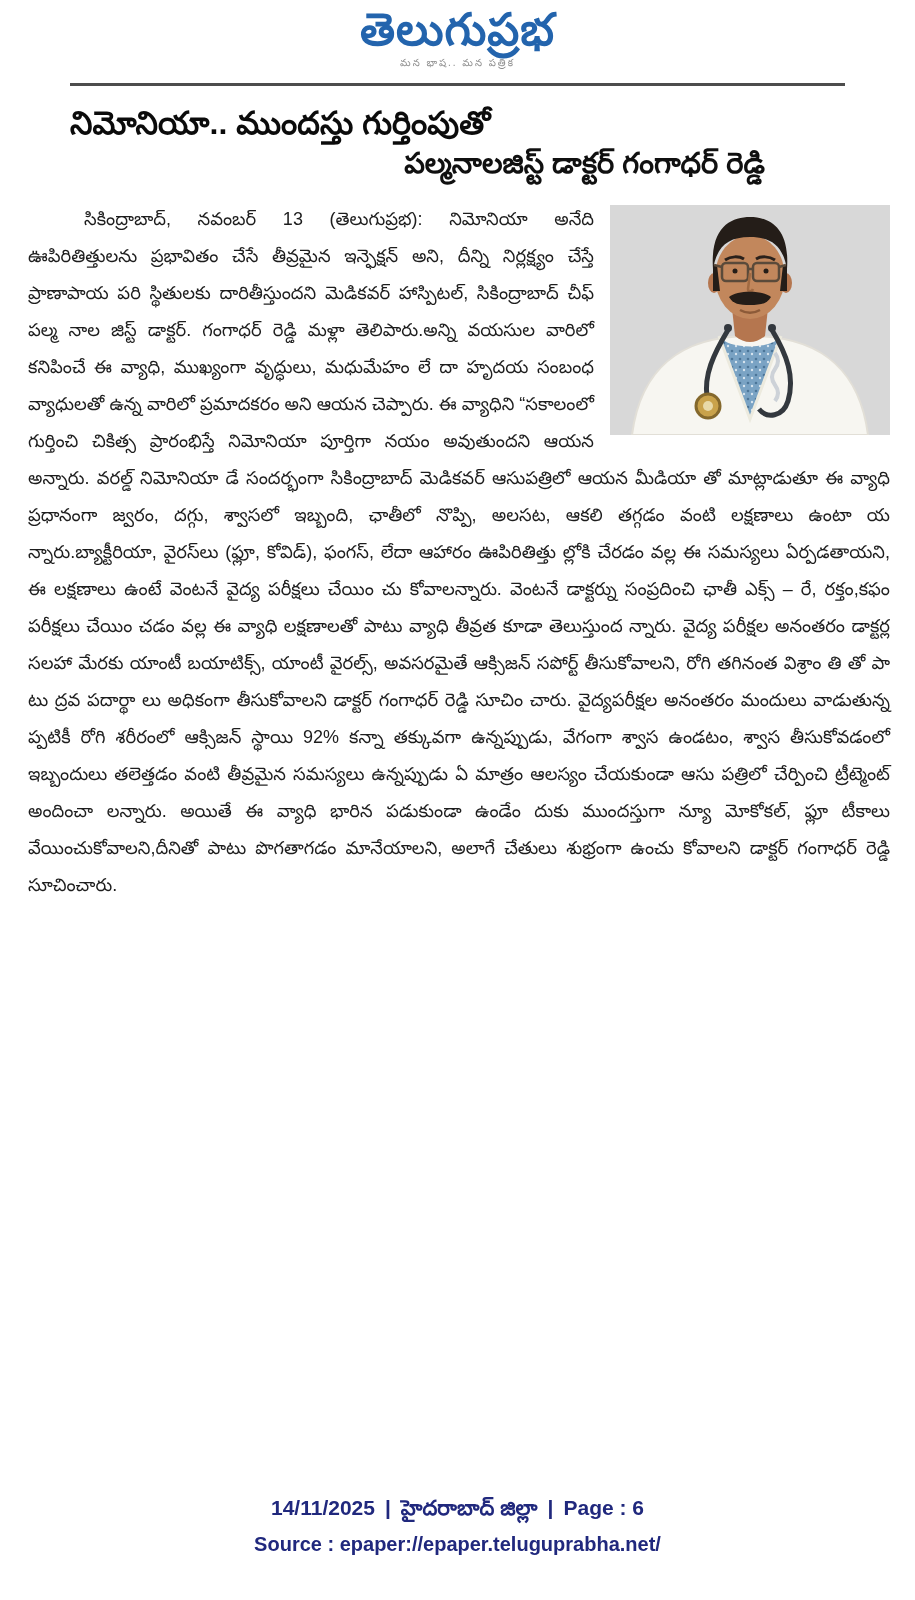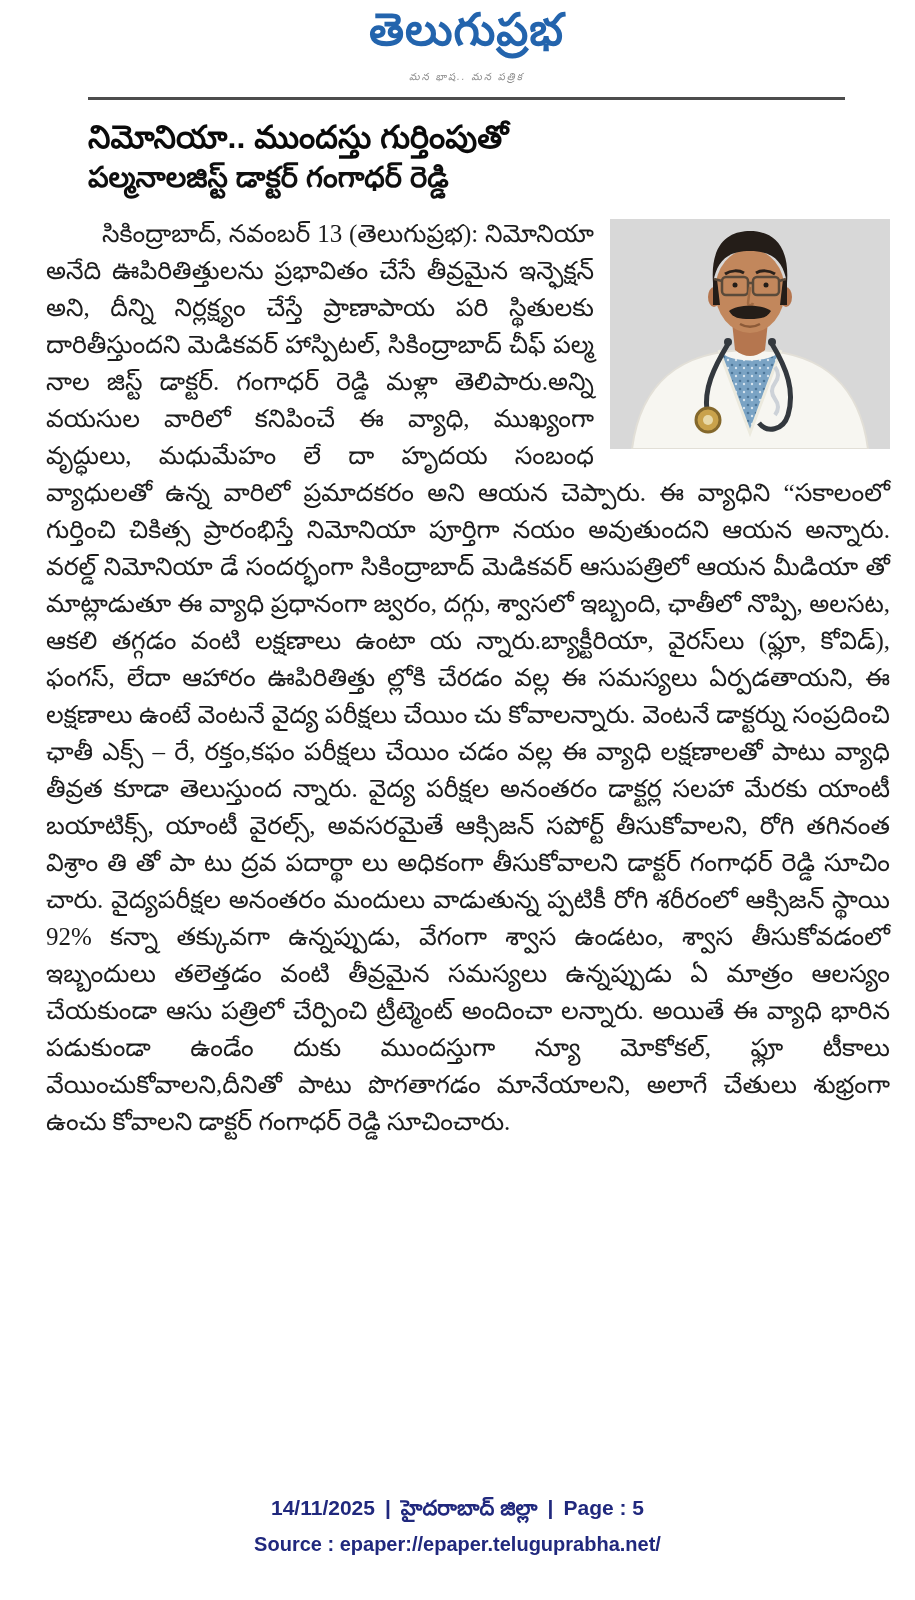--- a/index.html
+++ b/index.html
@@ -5,36 +5,34 @@
   * { box-sizing: border-box; margin: 0; padding: 0; }
   html, body { background: #ffffff; }
   .page {
     position: relative;
     width: 915px;
     height: 1600px;
     margin: 0 auto;
     background: #ffffff;
     font-family: "Liberation Sans", sans-serif;
     overflow: hidden;
-    padding-left: 18px;
   }
   .masthead { text-align: center; padding-top: 4px; }
   .masthead-title {
     color: #2364ad;
     font-size: 45px;
     font-weight: bold;
     line-height: 1.15;
     letter-spacing: 1px;
   }
   .masthead-tagline {
     color: #8d8d8d;
     font-size: 10px;
-    margin-top: 15px;
+    margin-top: 1px;
     letter-spacing: 2px;
-    font-style: italic;
   }
   .header-divider {
     border: none;
     border-top: 3px solid #4d4d4d;
     margin: 12px 70px 0 70px;
   }
   .headline-block { padding: 16px 40px 0 70px; color: #0b0b0b; }
   .headline-1 {
     font-size: 32px;
     font-weight: 800;
@@ -43,33 +41,32 @@
   }
   .headline-2 {
     font-size: 66px;
     font-weight: 800;
     line-height: 1.45;
     white-space: nowrap;
   }
   .subheadline {
     font-size: 29px;
     font-weight: 700;
-    text-align: left;
+    text-align: right;
     margin-top: 2px;
     padding-right: 110px;
     color: #101010;
   }
   .article-body {
     padding: 14px 25px 0 28px;
-    font-size: 25px;
+    font-size: 18px;
     line-height: 37px;
     text-align: justify;
     text-indent: 56px;
     color: #1d1d1d;
-    font-family: Liberation Serif, serif;
   }
   .doctor-photo {
     float: right;
     width: 280px;
     height: 230px;
     margin: 4px 0 8px 16px;
     background: #d8d8d8;
   }
   .doctor-photo svg { display: block; }
   .page-footer {
@@ -154,18 +151,18 @@
         <circle cx="118" cy="123" r="4" fill="#33383e"></circle>
         <circle cx="162" cy="123" r="4" fill="#33383e"></circle>
         <circle cx="98" cy="201" r="12" fill="#c9a24b" stroke="#84682c" stroke-width="3"></circle>
         <circle cx="98" cy="201" r="5" fill="#e8d9a8"></circle>
       </svg>
     </div><span>సికింద్రాబాద్, నవంబర్ 13 (తెలుగుప్రభ): నిమోనియా అనేది ఊపిరితిత్తులను ప్రభావితం చేసే తీవ్రమైన ఇన్ఫెక్షన్ అని, దీన్ని నిర్లక్ష్యం చేస్తే ప్రాణాపాయ పరి స్థితులకు దారితీస్తుందని మెడికవర్ హాస్పిటల్, సికింద్రాబాద్ చీఫ్ పల్మ నాల జిస్ట్ డాక్టర్. గంగాధర్ రెడ్డి మళ్లా తెలిపారు.అన్ని వయసుల వారిలో కనిపించే ఈ వ్యాధి, ముఖ్యంగా వృద్ధులు, మధుమేహం లే దా హృదయ సంబంధ వ్యాధులతో ఉన్న వారిలో ప్రమాదకరం అని ఆయన చెప్పారు. ఈ వ్యాధిని “సకాలంలో గుర్తించి చికిత్స ప్రారంభిస్తే నిమోనియా పూర్తిగా నయం అవుతుందని ఆయన అన్నారు. వరల్డ్ నిమోనియా డే సందర్భంగా సికింద్రాబాద్ మెడికవర్ ఆసుపత్రిలో ఆయన మీడియా తో మాట్లాడుతూ ఈ వ్యాధి ప్రధానంగా జ్వరం, దగ్గు, శ్వాసలో ఇబ్బంది, ఛాతీలో నొప్పి, అలసట, ఆకలి తగ్గడం వంటి లక్షణాలు ఉంటా య న్నారు.బ్యాక్టీరియా, వైరస్‌లు (ఫ్లూ, కోవిడ్), ఫంగస్, లేదా ఆహారం ఊపిరితిత్తు ల్లోకి చేరడం వల్ల ఈ సమస్యలు ఏర్పడతాయని, ఈ లక్షణాలు ఉంటే వెంటనే  వైద్య పరీక్షలు చేయిం చు కోవాలన్నారు. వెంటనే డాక్టర్ను సంప్రదించి ఛాతీ ఎక్స్ – రే, రక్తం,కఫం పరీక్షలు చేయిం చడం వల్ల ఈ వ్యాధి లక్షణాలతో పాటు వ్యాధి తీవ్రత కూడా తెలుస్తుంద న్నారు. వైద్య పరీక్షల అనంతరం డాక్టర్ల సలహా మేరకు యాంటీ బయాటిక్స్, యాంటీ వైరల్స్, అవసరమైతే ఆక్సిజన్ సపోర్ట్ తీసుకోవాలని, రోగి తగినంత విశ్రాం తి తో పా టు ద్రవ పదార్థా లు అధికంగా తీసుకోవాలని డాక్టర్ గంగాధర్ రెడ్డి సూచిం చారు. వైద్యపరీక్షల అనంతరం మందులు వాడుతున్న ప్పటికీ రోగి శరీరంలో ఆక్సిజన్ స్థాయి 92% కన్నా తక్కువగా ఉన్నప్పుడు, వేగంగా శ్వాస ఉండటం, శ్వాస తీసుకోవడంలో ఇబ్బందులు తలెత్తడం వంటి తీవ్రమైన సమస్యలు ఉన్నప్పుడు ఏ మాత్రం ఆలస్యం చేయకుండా ఆసు పత్రిలో చేర్పించి ట్రీట్మెంట్ అందించా లన్నారు. అయితే ఈ వ్యాధి భారిన పడుకుండా ఉండేం దుకు ముందస్తుగా న్యూ మోకోకల్,  ఫ్లూ టీకాలు వేయించుకోవాలని,దీనితో పాటు పొగతాగడం మానేయాలని, అలాగే చేతులు శుభ్రంగా ఉంచు కోవాలని డాక్టర్ గంగాధర్ రెడ్డి సూచించారు.</span>
   </div>
 
   <div class="page-footer">
     <div class="footer-meta">
-      <span>14/11/2025</span><span class="sep">|</span><span>హైదరాబాద్ జిల్లా</span><span class="sep">|</span><span>Page : 5</span>
+      <span>14/11/2025</span><span class="sep">|</span><span>హైదరాబాద్ జిల్లా</span><span class="sep">|</span><span>Page : 6</span>
     </div>
     <div class="footer-source">Source : epaper://epaper.teluguprabha.net/</div>
   </div>
 
 </div>
 
 </body></html>

